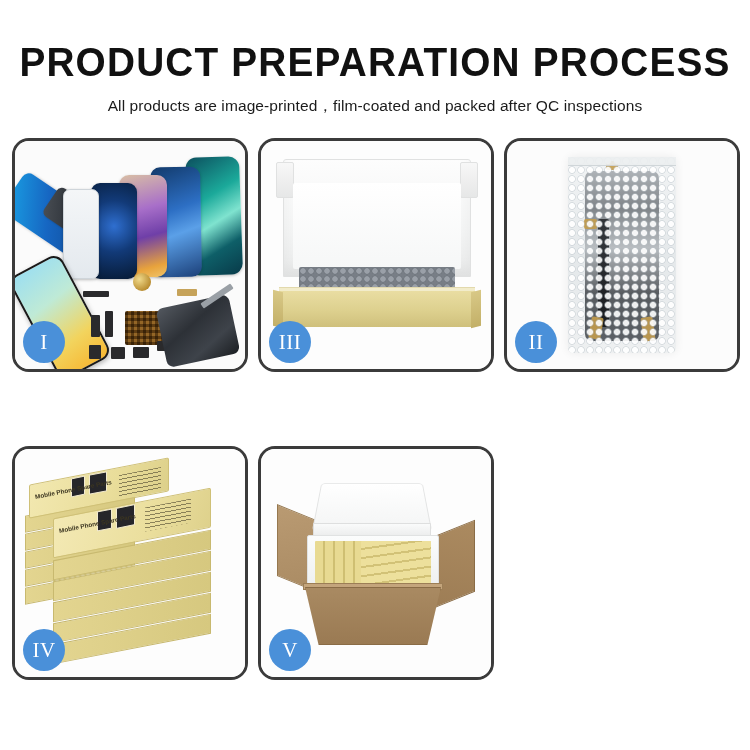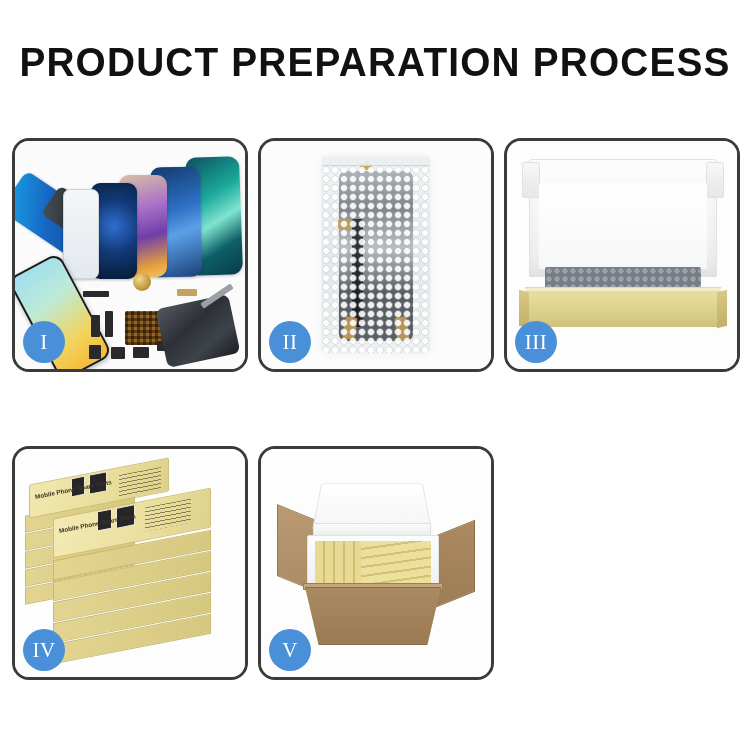--- a/index.html
+++ b/index.html
@@ -462,20 +462,21 @@
   .c6-tape1 { left: 42px; top: 62px; width: 15px; height: 22px; transform: skewY(18deg); }
   .c6-tape2 { left: 42px; top: 124px; width: 15px; height: 20px; transform: skewY(18deg); }
 </style>
 </head>
 <body>
 
 <div class="page">
 
   <div class="header">
     <div class="title">PRODUCT PREPARATION PROCESS</div>
+    <div class="subtitle">All products are image-printed，film-coated and packed after QC inspections</div>
   </div>
 
   <div class="grid">
 
     <div class="panel">
       <div class="panel-inner p1">
         <div class="ph ph-blue-tilt"></div>
         <div class="ph ph-blue-tilt2"></div>
         <div class="ph ph-a"></div>
         <div class="ph ph-b"></div>
@@ -496,47 +497,47 @@
           <div class="pt pt-dark" style="left:52px; top:76px;  width:16px; height:11px;"></div>
           <div class="pt pt-dark" style="left:76px; top:70px;  width:10px; height:10px;"></div>
           <div class="pt pt-back"></div>
           <div class="pt" style="right:4px; top:22px; width:36px; height:6px; background:#9aa0a6; transform:rotate(-34deg);"></div>
         </div>
       </div>
       <div class="badge">I</div>
     </div>
 
     <div class="panel">
+      <div class="panel-inner p3">
+        <div class="box3-lid"></div>
+        <div class="box3-foam"></div>
+        <div class="box3-bubble"></div>
+        <div class="box3-rim"></div>
+        <div class="box3-base"></div>
+      </div>
+      <div class="badge">III</div>
+    </div>
+
+    <div class="panel">
       <div class="panel-inner p2">
         <div class="bubble-bag">
           <div class="inner-part"></div>
           <div class="flex-strip"></div>
           <div class="gold-tab gt1"></div>
           <div class="gold-tab gt2"></div>
           <div class="gold-tab gt3"></div>
           <div class="gold-tab gt4"></div>
           <div class="bubbles"></div>
           <div class="bag-seal"></div>
         </div>
       </div>
       <div class="badge">II</div>
     </div>
 
     <div class="panel">
-      <div class="panel-inner p3">
-        <div class="box3-lid"></div>
-        <div class="box3-foam"></div>
-        <div class="box3-bubble"></div>
-        <div class="box3-rim"></div>
-        <div class="box3-base"></div>
-      </div>
-      <div class="badge">III</div>
-    </div>
-
-    <div class="panel">
       <div class="panel-inner p4">
         <div class="stack">
 
           <div class="sbox sedge" style="left:10px;  top:56px;  width:110px; height:17px;"></div>
           <div class="sbox sedge" style="left:10px;  top:74px;  width:110px; height:17px;"></div>
           <div class="sbox sedge" style="left:10px;  top:92px;  width:110px; height:17px;"></div>
           <div class="sbox sedge" style="left:10px;  top:110px; width:110px; height:17px;"></div>
           <div class="sbox sedge" style="left:10px;  top:128px; width:110px; height:17px;"></div>
 
           <div class="sbox sedge" style="left:38px;  top:96px;  width:158px; height:20px;"></div>

